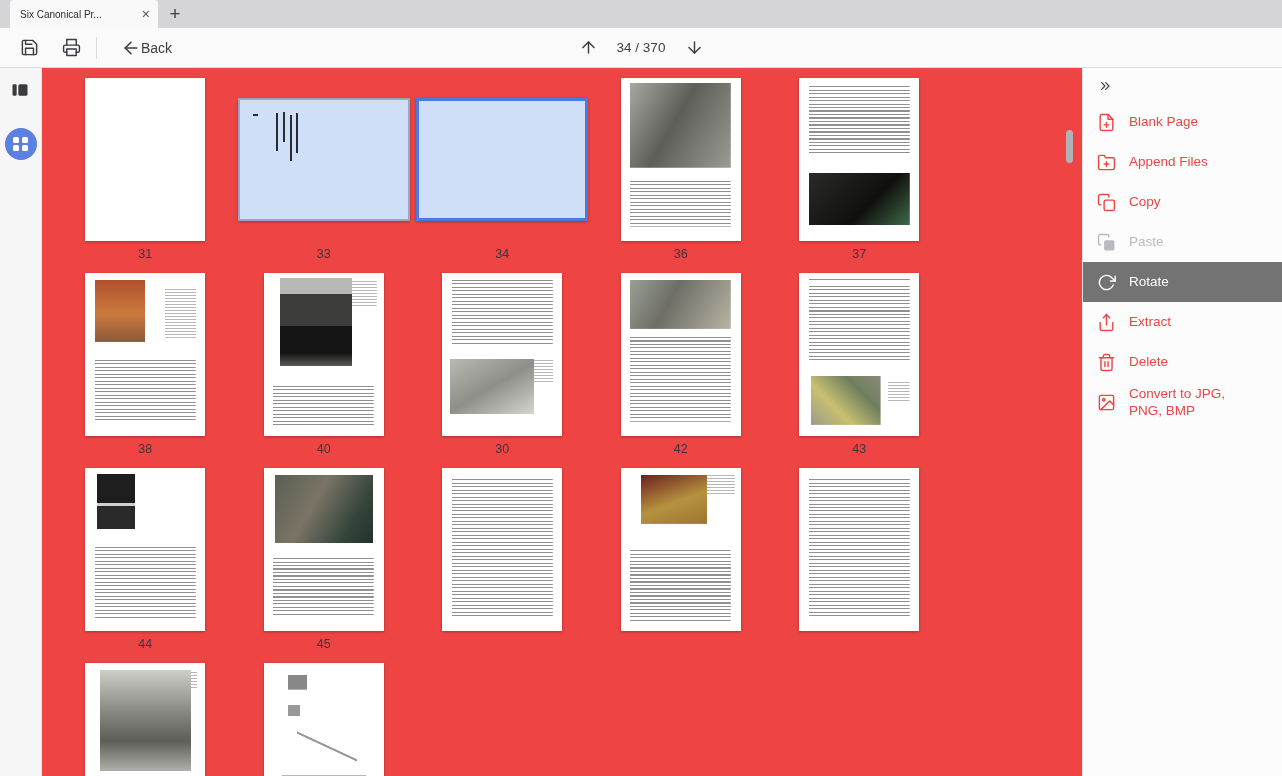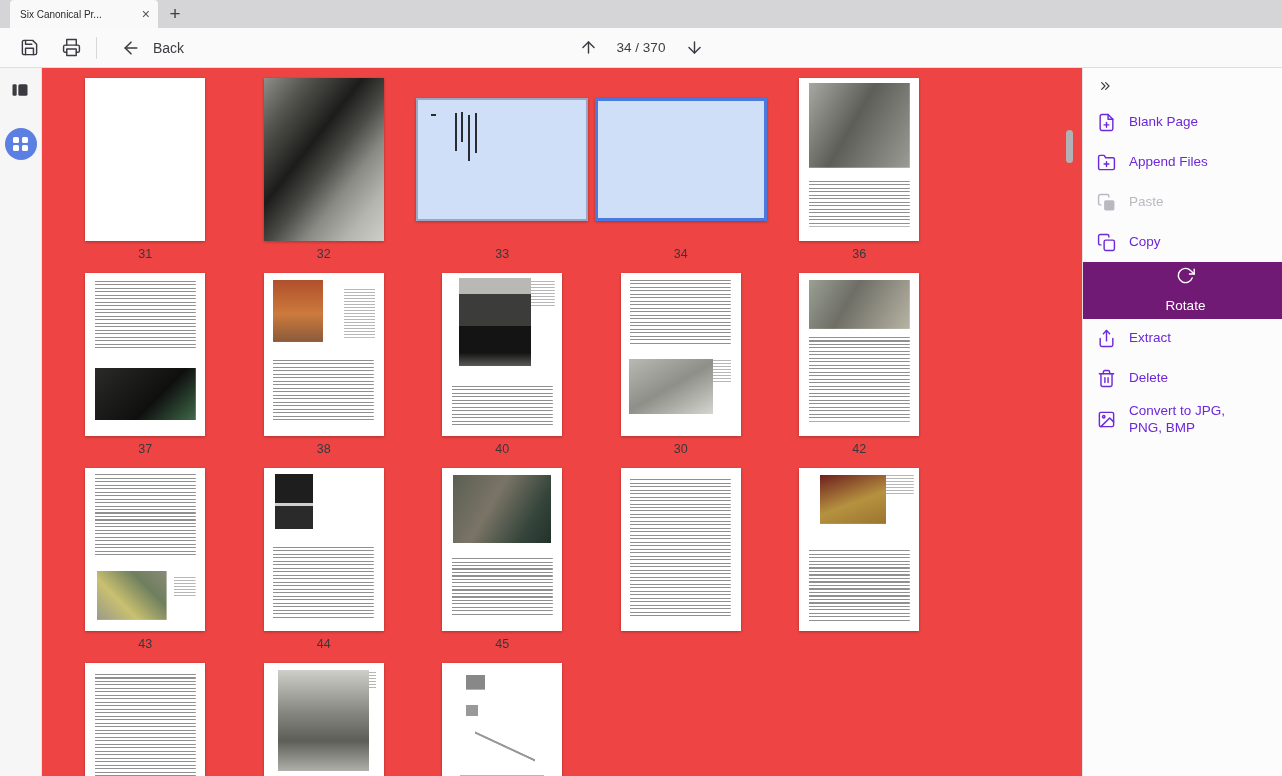--- a/index.html
+++ b/index.html
@@ -10,21 +10,21 @@
   .tab { margin-left:10px; width:148px; background:#f9f9fa; display:flex; align-items:center; padding:0 8px 0 10px; border-radius:4px 4px 0 0; }
   .tab-title { font-size:10px; color:#2b2b30; white-space:nowrap; overflow:hidden; flex:1; }
   .tab-close { font-size:14px; color:#56565c; margin-left:6px; cursor:pointer; line-height:1; }
   .newtab { width:34px; display:flex; align-items:center; justify-content:center; font-size:19px; color:#3e3e44; cursor:pointer; }
 
   
   .toolbar { height:40px; background:#fafafb; border-bottom:1px solid #dededf; display:flex; align-items:center; position:relative; }
   .tb-icon { width:34px; height:30px; display:flex; align-items:center; justify-content:center; color:#3a3a40; cursor:pointer; }
   .tb-icon svg { width:19px; height:19px; }
   .tb-sep { width:1px; height:22px; background:#d8d8da; margin:0 10px 0 8px; }
-  .back-group { display:flex; align-items:center; gap:12px; margin-left:14px; color:#3a3a40; cursor:pointer; }
+  .back-group { display:flex; align-items:center; margin-left:14px; color:#3a3a40; cursor:pointer; }
   .back-group svg { width:20px; height:20px; }
   .back-label { font-size:14px; color:#3c3c42; }
   .page-nav { position:absolute; left:50%; top:0; height:100%; transform:translateX(-50%); display:flex; align-items:center; gap:8px; }
   .page-indicator { font-size:13.5px; color:#3c3c42; min-width:56px; text-align:center; }
 
   
   .app-body { display:flex; height:708px; }
   .left-rail { width:42px; background:#f6f6f7; border-right:1px solid #e3e3e5; display:flex; flex-direction:column; align-items:center; padding-top:12px; }
   .rail-icon { width:22px; height:22px; color:#3a3a40; margin-bottom:26px; cursor:pointer; }
   .rail-icon svg { width:20px; height:20px; }
@@ -69,24 +69,24 @@
   .k-engraving { background-image:linear-gradient(180deg,#cfcfc9,#8a8a84 40%,#5e5e58 70%,#b0b0aa),var(--tlf),var(--tlf); background-size:76% 62%,22% 10%,70% 8%; background-position:50% 12%,92% 6%,50% 88%; }
   .k-sketch-diagram { background-image:linear-gradient(#888,#888),linear-gradient(#999,#999),linear-gradient(25deg,transparent 48%,#999 49% 51%,transparent 52%),var(--tlf); background-size:16% 9%,10% 7%,50% 30%,70% 22%; background-position:24% 8%,22% 28%,55% 52%,50% 88%; }
 
   .scrollbar-thumb { position:absolute; right:9px; top:62px; width:7px; height:33px; background:#b2b2b6; border-radius:4px; cursor:pointer; }
 
   
   .right-panel { width:200px; background:#fcfcfd; border-left:1px solid #e2e2e4; padding-top:10px; }
   .panel-collapse { margin-left:14px; color:#3d3d46; width:16px; height:16px; cursor:pointer; }
   .panel-collapse svg { width:16px; height:16px; }
   .menu { margin-top:8px; }
-  .menu-item { display:flex; align-items:center; gap:13px; min-height:40px; padding:4px 8px 4px 14px; color:#6d28d9; font-size:13.5px; cursor:pointer; }
+  .menu-item { display:flex; align-items:center; gap:13px; min-height:40px; padding:4px 8px 4px 14px; color:#ef4444; font-size:13.5px; cursor:pointer; }
   .menu-item .mi-icon { width:19px; height:19px; flex:0 0 19px; display:flex; align-items:center; }
   .menu-item svg { width:19px; height:19px; }
-  .menu-item.active { background:#701a75; color:#fff;flex-direction:column; }
+  .menu-item.active { background:#737373; color:#fff; }
   .menu-item.disabled { color:#b9b9c1; cursor:default; }
   .mi-label { line-height:1.25; max-width:118px; }
 
   svg.stroked { fill:none; stroke:currentColor; stroke-width:1.8; stroke-linecap:round; stroke-linejoin:round; }
 </style>
 </head>
 <body>
 
 <div class="tabbar">
   <div class="tab">
@@ -155,26 +155,20 @@
   <div class="main-area">
     <div class="thumb-grid">
         <div class="cell">
           <div class="thumb-wrap">
             <div class="thumb k-blank"></div>
           </div>
           <div class="page-label">31</div>
         </div>
         <div class="cell">
           <div class="thumb-wrap">
-            <div class="thumb k-photo-aerial-dark"></div>
-          </div>
-          <div class="page-label">32</div>
-        </div>
-        <div class="cell">
-          <div class="thumb-wrap">
             <div class="thumb k-rotated-title landscape selected"></div>
           </div>
           <div class="page-label">33</div>
         </div>
         <div class="cell">
           <div class="thumb-wrap">
             <div class="thumb k-rotated-blank landscape selected current"></div>
           </div>
           <div class="page-label">34</div>
         </div>
@@ -288,37 +282,37 @@
         <div class="menu-item">
           <span class="mi-icon">
             <svg class="stroked" viewBox="0 0 24 24">
               <path d="M22 19a2 2 0 0 1-2 2H4a2 2 0 0 1-2-2V5a2 2 0 0 1 2-2h5l2 3h9a2 2 0 0 1 2 2z"></path>
               <line x1="12" y1="11" x2="12" y2="17"></line>
               <line x1="9" y1="14" x2="15" y2="14"></line>
             </svg>
           </span>
           <span class="mi-label">Append Files</span>
         </div>
+        <div class="menu-item">
+          <span class="mi-icon">
+            <svg class="stroked" viewBox="0 0 24 24">
+              <rect x="9" y="9" width="13" height="13" rx="2"></rect>
+              <path d="M5 15H4a2 2 0 0 1-2-2V4a2 2 0 0 1 2-2h9a2 2 0 0 1 2 2v1"></path>
+            </svg>
+          </span>
+          <span class="mi-label">Copy</span>
+        </div>
         <div class="menu-item disabled">
           <span class="mi-icon">
             <svg class="stroked" viewBox="0 0 24 24">
               <path d="M5 15H4a2 2 0 0 1-2-2V4a2 2 0 0 1 2-2h9a2 2 0 0 1 2 2v1"></path>
               <rect x="9" y="9" width="13" height="13" rx="2" fill="currentColor" stroke="none"></rect>
             </svg>
           </span>
           <span class="mi-label">Paste</span>
-        </div>
-        <div class="menu-item">
-          <span class="mi-icon">
-            <svg class="stroked" viewBox="0 0 24 24">
-              <rect x="9" y="9" width="13" height="13" rx="2"></rect>
-              <path d="M5 15H4a2 2 0 0 1-2-2V4a2 2 0 0 1 2-2h9a2 2 0 0 1 2 2v1"></path>
-            </svg>
-          </span>
-          <span class="mi-label">Copy</span>
         </div>
         <div class="menu-item active">
           <span class="mi-icon">
             <svg class="stroked" viewBox="0 0 24 24">
               <polyline points="23 4 23 10 17 10"></polyline>
               <path d="M20.49 15a9 9 0 1 1-2.12-9.36L23 10"></path>
             </svg>
           </span>
           <span class="mi-label">Rotate</span>
         </div>

